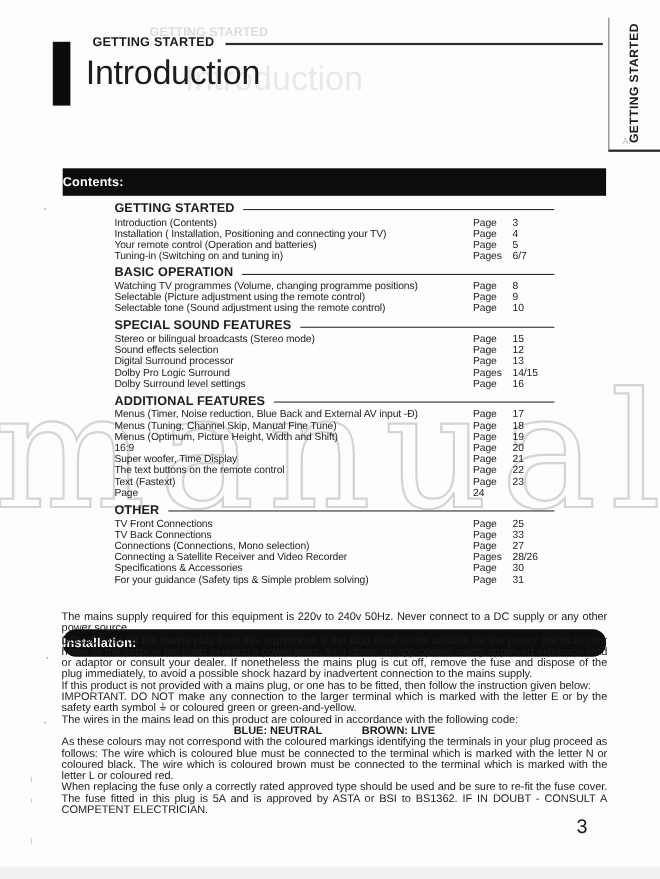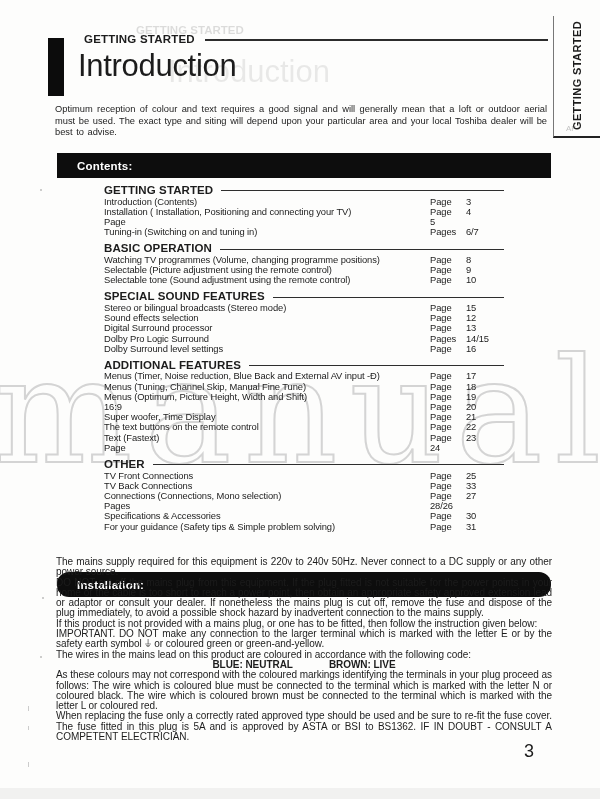--- a/index.html
+++ b/index.html
@@ -29,21 +29,21 @@
             border-bottom:2px solid #222;display:flex;align-items:center;justify-content:center;}
   .side-tab-text{writing-mode:vertical-rl;transform:rotate(180deg);font-weight:bold;
                  font-size:11px;letter-spacing:.4px;white-space:nowrap;}
 
   
   .intro{left:55px;top:104px;width:492px;font-size:9.3px;line-height:11.6px;
          text-align:justify;word-spacing:1px;}
 
   
   .bar{left:57px;width:494px;height:25px;background:#0d0d0d;color:#fff;display:flex;
-       align-items:center;padding-left:20px;box-sizing:border-box;font-size:11.5px;
+       align-items:center;box-sizing:border-box;font-size:11.5px;
        font-weight:bold;letter-spacing:.2px;}
   .bar-contents{top:153px;}
   .bar-installation{top:572px;border-radius:12px;}
 
   
   .toc{left:104px;top:184px;width:400px;}
   .toc-header{display:flex;align-items:center;margin-top:5px;font-weight:bold;
               font-size:11.5px;line-height:12.5px;letter-spacing:.1px;}
   .toc-header.first{margin-top:0;}
   .toc-rule{flex:1;border-top:1.5px solid #2e2e2e;margin-left:8px;margin-top:1px;}
@@ -81,21 +81,20 @@
   <div class="layer kicker-row">
     <span class="kicker">GETTING STARTED</span>
     <span class="kicker-rule"></span>
   </div>
   <div class="layer title">Introduction</div>
 
   <div class="layer side-tab">
     <span class="side-tab-text">GETTING STARTED</span>
   </div>
 
-  <div class="layer intro">Optimum reception of colour and text requires a good signal and will generally mean that a loft or outdoor aerial must be used. The exact type and siting will depend upon your particular area and your local Toshiba dealer will be best to advise.</div>
 
   <div class="layer bar bar-contents">
     <span>Contents:</span>
   </div>
 
   <div class="layer toc">
 
     <div class="toc-header first">
       <span>GETTING STARTED</span>
         <span class="toc-rule"></span>
@@ -104,20 +103,21 @@
         <span>Introduction (Contents)</span>
         <span>Page</span>
         <span class="toc-pn">3</span>
       </div>
     <div class="toc-row">
         <span>Installation ( Installation, Positioning and connecting your TV)</span>
         <span>Page</span>
         <span class="toc-pn">4</span>
       </div>
     <div class="toc-row">
+        <span>Your remote control (Operation and batteries)</span>
         <span>Page</span>
         <span class="toc-pn">5</span>
       </div>
     <div class="toc-row">
         <span>Tuning-in (Switching on and tuning in)</span>
         <span>Pages</span>
         <span class="toc-pn">6/7</span>
       </div>
 
     <div class="toc-header">
@@ -228,20 +228,21 @@
         <span>TV Back Connections</span>
         <span>Page</span>
         <span class="toc-pn">33</span>
       </div>
     <div class="toc-row">
         <span>Connections (Connections, Mono selection)</span>
         <span>Page</span>
         <span class="toc-pn">27</span>
       </div>
     <div class="toc-row">
+        <span>Connecting a Satellite Receiver and Video Recorder</span>
         <span>Pages</span>
         <span class="toc-pn">28/26</span>
       </div>
     <div class="toc-row">
         <span>Specifications &amp; Accessories</span>
         <span>Page</span>
         <span class="toc-pn">30</span>
       </div>
     <div class="toc-row">
         <span>For your guidance (Safety tips &amp; Simple problem solving)</span>

